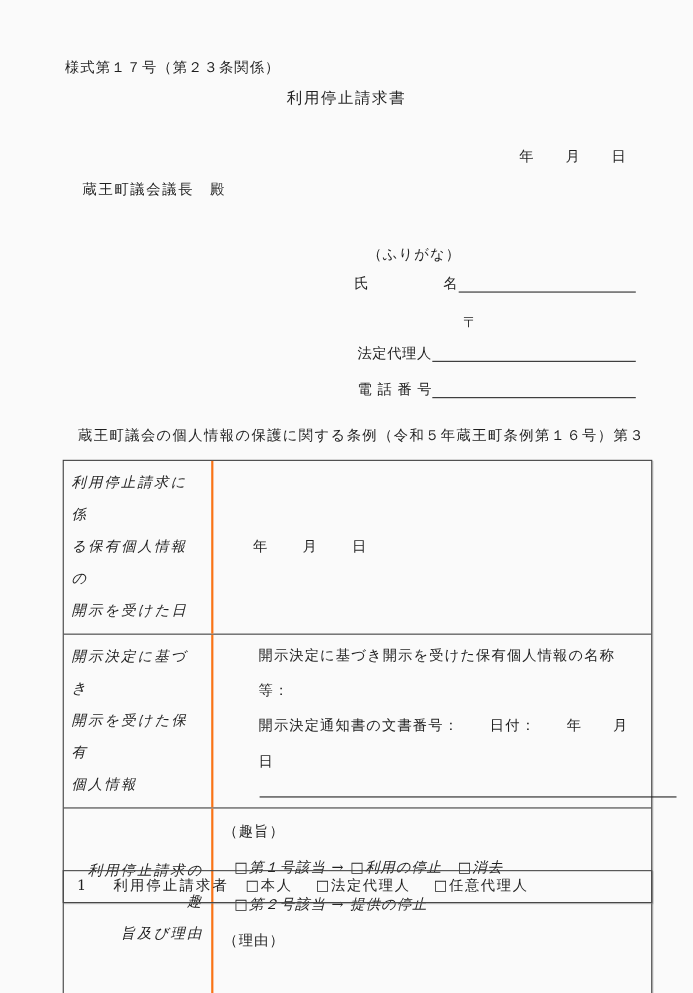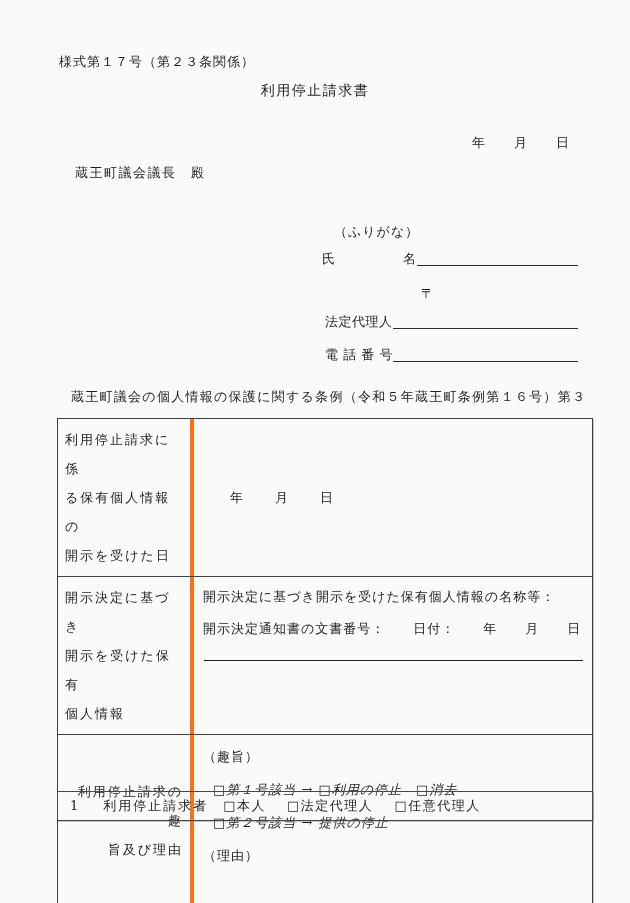--- a/index.html
+++ b/index.html
@@ -38,28 +38,28 @@
   .form-table {
     left:57px; top:418px; width:536px;
     border:1px solid #3f3f3f;
     box-shadow:1px 1px 0 rgba(130,130,130,.45);
     background:#fafafa;
   }
   .t-row { display:flex; border-top:1px solid #3f3f3f; }
   .t-row:first-child { border-top:none; }
   .t-head {
     width:136px; flex:0 0 136px;
-    border-right:4px solid #f97316;
+    border-right:2px solid #f97316;
     padding:6px 7px; letter-spacing:2px;
-    line-height:29px; white-space:pre-line;
+    line-height:29px; white-space:pre-line;font-style:italic;
   }
   .t-head.center { display:flex; align-items:center; white-space:pre-line;text-align:right; }
   .t-body { flex:1 1 auto; min-width:0; }
   .row-1 { min-height:84px; }
-  .row-2 { min-height:87px; }
+  .row-2 { min-height:87px;gap:32px; }
   .row-3 { min-height:172px; }
   .date-cell { display:flex; align-items:center; padding-left:36px; letter-spacing:2px; }
   .r2-body { padding:4px 9px 0 9px; line-height:32px; letter-spacing:1px; }
   .r2-underline { width:379px; height:1px; border-bottom:1px solid #222; margin:15px 0 0 1px; }
   .r3-body { padding:5px 9px; line-height:33px; letter-spacing:1px; }
   .indent { padding-left:10px;font-style:italic; }
 
   .requester-box {
     left:57px; top:791px; width:536px; height:30px;
     border:1px solid #474747;

